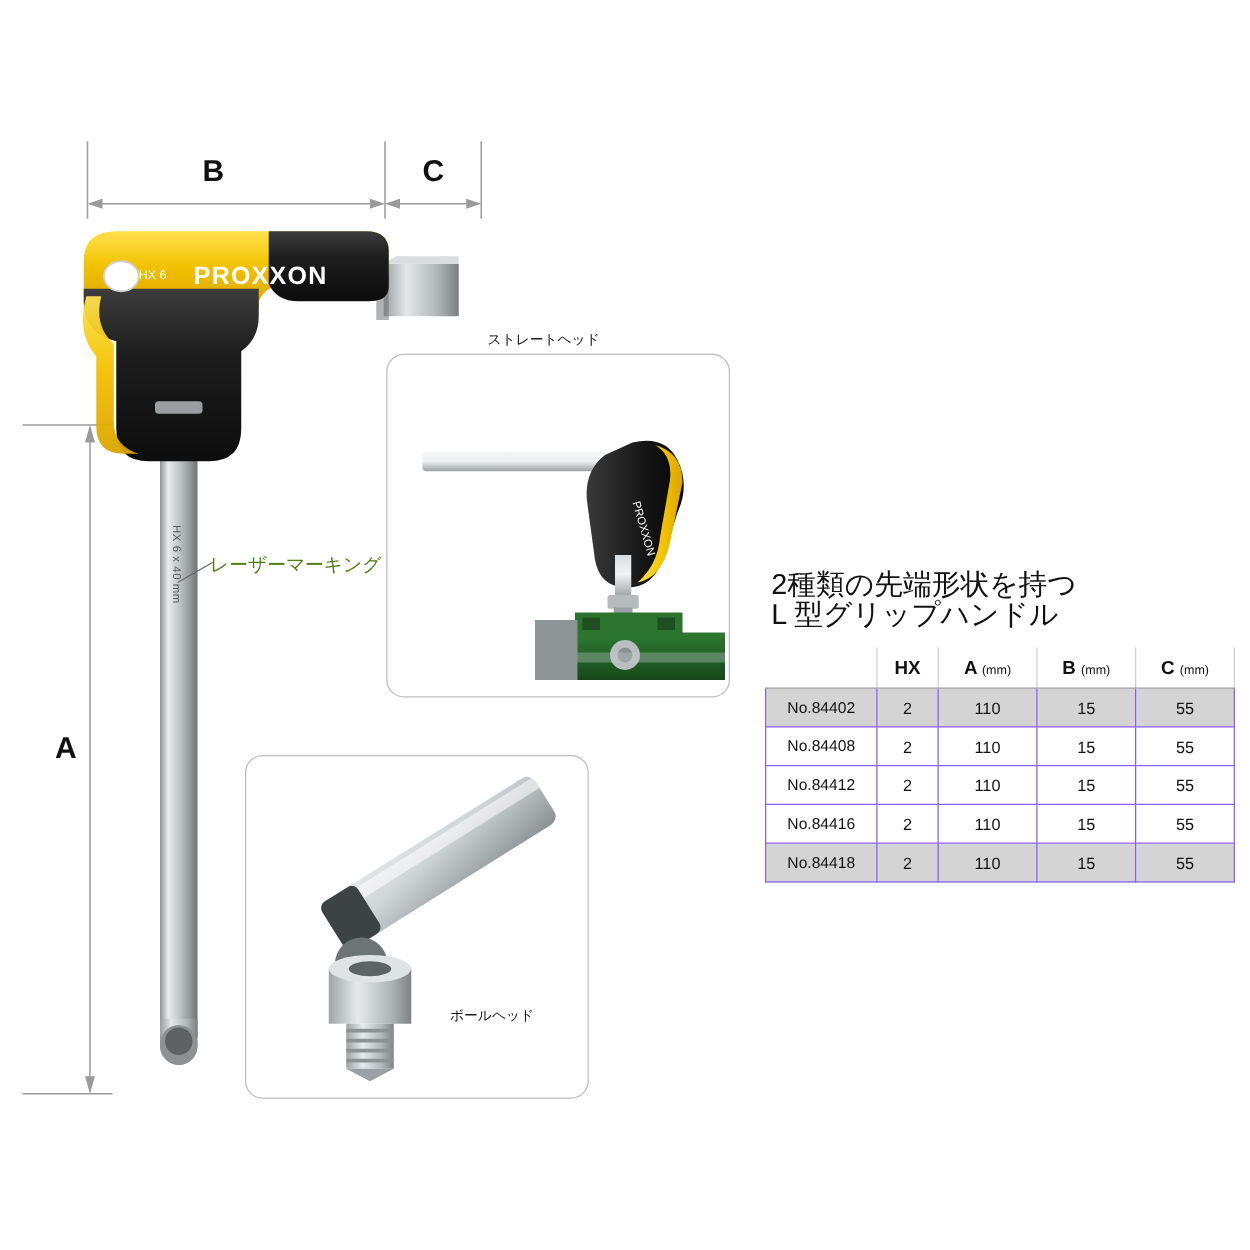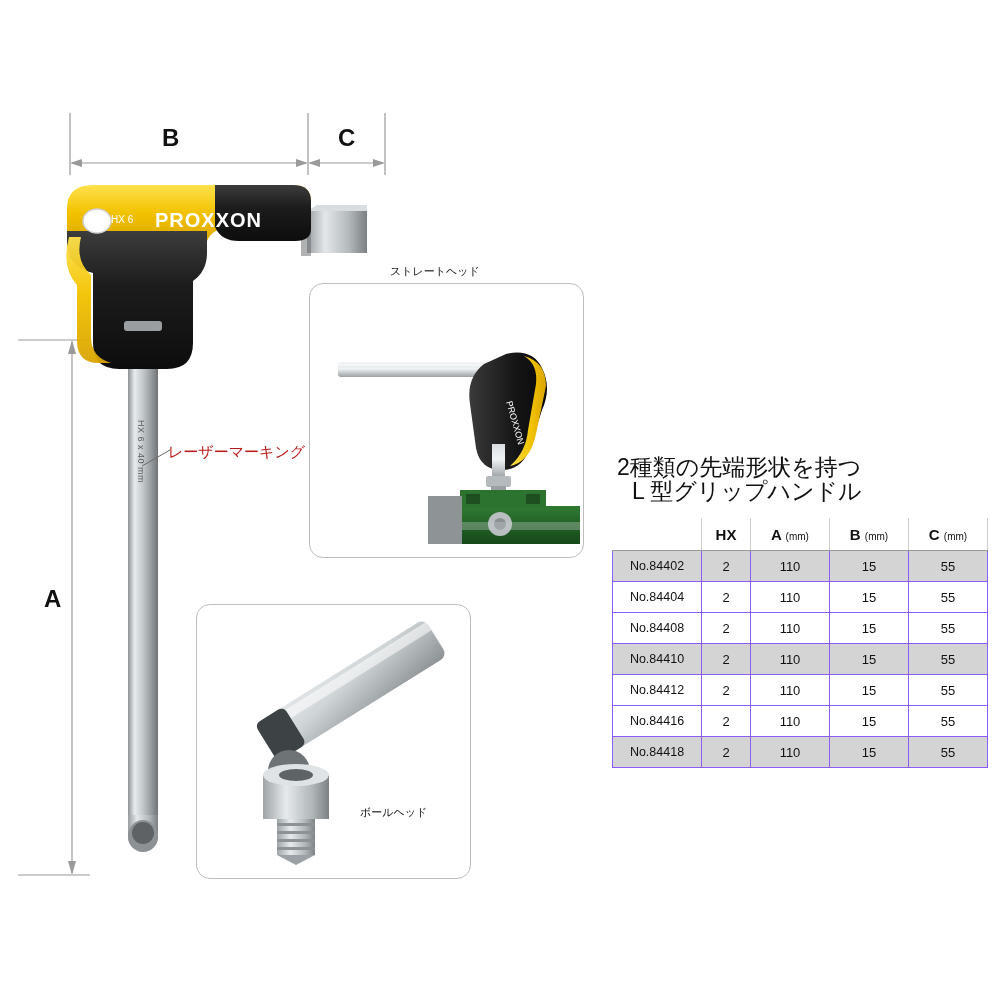--- a/index.html
+++ b/index.html
@@ -102,21 +102,21 @@
     font-size: 9px;
     color: #5a5a5a;
     transform: rotate(90deg);
     transform-origin: left top;
     letter-spacing: 0.5px;
     white-space: nowrap;
   }
   .marking-caption {
     position: absolute;
     font-size: 15px;
-    color: #b91c1c;
+    color: #4d7c0f;
     white-space: nowrap;
   }
 </style>
 </head>
 <body>
 
 <div class="stage">
 
   <svg class="tool-wrap" style="left:50px; top:105px; width:420px; height:90px;" viewBox="0 0 420 90">
 
@@ -284,21 +284,21 @@
         <rect x="80" y="226" width="38" height="3"></rect>
         <rect x="80" y="234" width="38" height="3"></rect>
         <rect x="80" y="242" width="38" height="3"></rect>
       </g>
       <path d="M80,250 l19,10 l19,-10 z" fill="#9aa0a3"></path>
     </svg>
   </div>
   <div class="callout-caption" style="left:360px; top:805px;">ボールヘッド</div>
 
   <div class="headline" style="left:617px; top:450px;">2種類の先端形状を持つ</div>
-  <div class="headline" style="left:632px; top:474px;">L 型グリップハンドル</div>
+  <div class="headline" style="left:617px; top:474px;">L 型グリップハンドル</div>
 
   <table class="spec" style="left:612px; top:518px;">
     <thead>
       <tr>
         <th class="col-no"></th>
         <th class="col-hx">
           <span>HX</span>
         </th>
         <th class="col-a">
           <span>A</span>
@@ -316,35 +316,21 @@
     </thead>
     <tbody>
       <tr class="alt">
         <td class="col-no">No.84402</td>
         <td class="col-hx">2</td>
         <td class="col-a">110</td>
         <td class="col-b">15</td>
         <td class="col-c">55</td>
       </tr>
       <tr>
-        <td class="col-no">No.84404</td>
-        <td class="col-hx">2</td>
-        <td class="col-a">110</td>
-        <td class="col-b">15</td>
-        <td class="col-c">55</td>
-      </tr>
-      <tr>
         <td class="col-no">No.84408</td>
-        <td class="col-hx">2</td>
-        <td class="col-a">110</td>
-        <td class="col-b">15</td>
-        <td class="col-c">55</td>
-      </tr>
-      <tr class="alt">
-        <td class="col-no">No.84410</td>
         <td class="col-hx">2</td>
         <td class="col-a">110</td>
         <td class="col-b">15</td>
         <td class="col-c">55</td>
       </tr>
       <tr>
         <td class="col-no">No.84412</td>
         <td class="col-hx">2</td>
         <td class="col-a">110</td>
         <td class="col-b">15</td>

